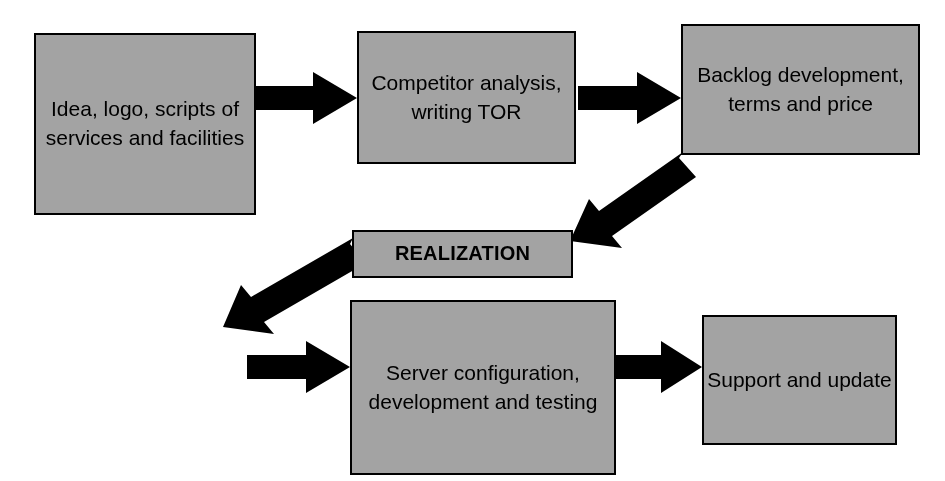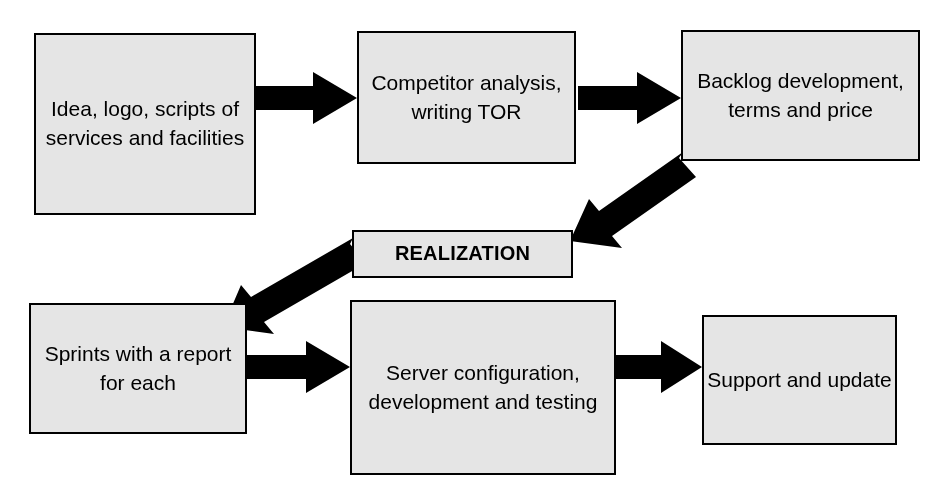--- a/index.html
+++ b/index.html
@@ -14,21 +14,21 @@
     position: relative;
     width: 945px;
     height: 481px;
     background: #ffffff;
     overflow: hidden;
   }
   .node {
     position: absolute;
     box-sizing: border-box;
     border: 2px solid #000000;
-    background: #e5e5e5;
+    background: #a3a3a3;
     display: flex;
     align-items: center;
     justify-content: center;
     text-align: center;
     color: #000000;
     font-size: 21px;
     line-height: 1.38;
     padding: 2px 2px;
     z-index: 3;
   }
@@ -75,31 +75,28 @@
   </svg>
 
   <div class="node" style="left:34px; top:33px; width:222px; height:182px;">
     <span class="label">Idea, logo, scripts of services and facilities</span>
   </div>
 
   <div class="node" style="left:357px; top:31px; width:219px; height:133px;">
     <span class="label">Competitor analysis, writing TOR</span>
   </div>
 
-  <div class="node" style="left:681px; top:30px; width:239px; height:131px;">
+  <div class="node" style="left:681px; top:24px; width:239px; height:131px;">
     <span class="label">Backlog development, terms and price</span>
   </div>
 
   <div class="node emphasis" style="left:352px; top:202px; width:221px; height:48px;">
     <span class="label">REALIZATION</span>
   </div>
 
-  <div class="node" style="left:29px; top:303px; width:218px; height:131px;">
-    <span class="label">Sprints with a report for each</span>
-  </div>
 
   <div class="node" style="left:350px; top:300px; width:266px; height:175px;">
     <span class="label">Server configuration, development and testing</span>
   </div>
 
   <div class="node" style="left:702px; top:303px; width:195px; height:130px;margin-top:12px;">
     <span class="label">Support and update</span>
   </div>
 
 </div>

